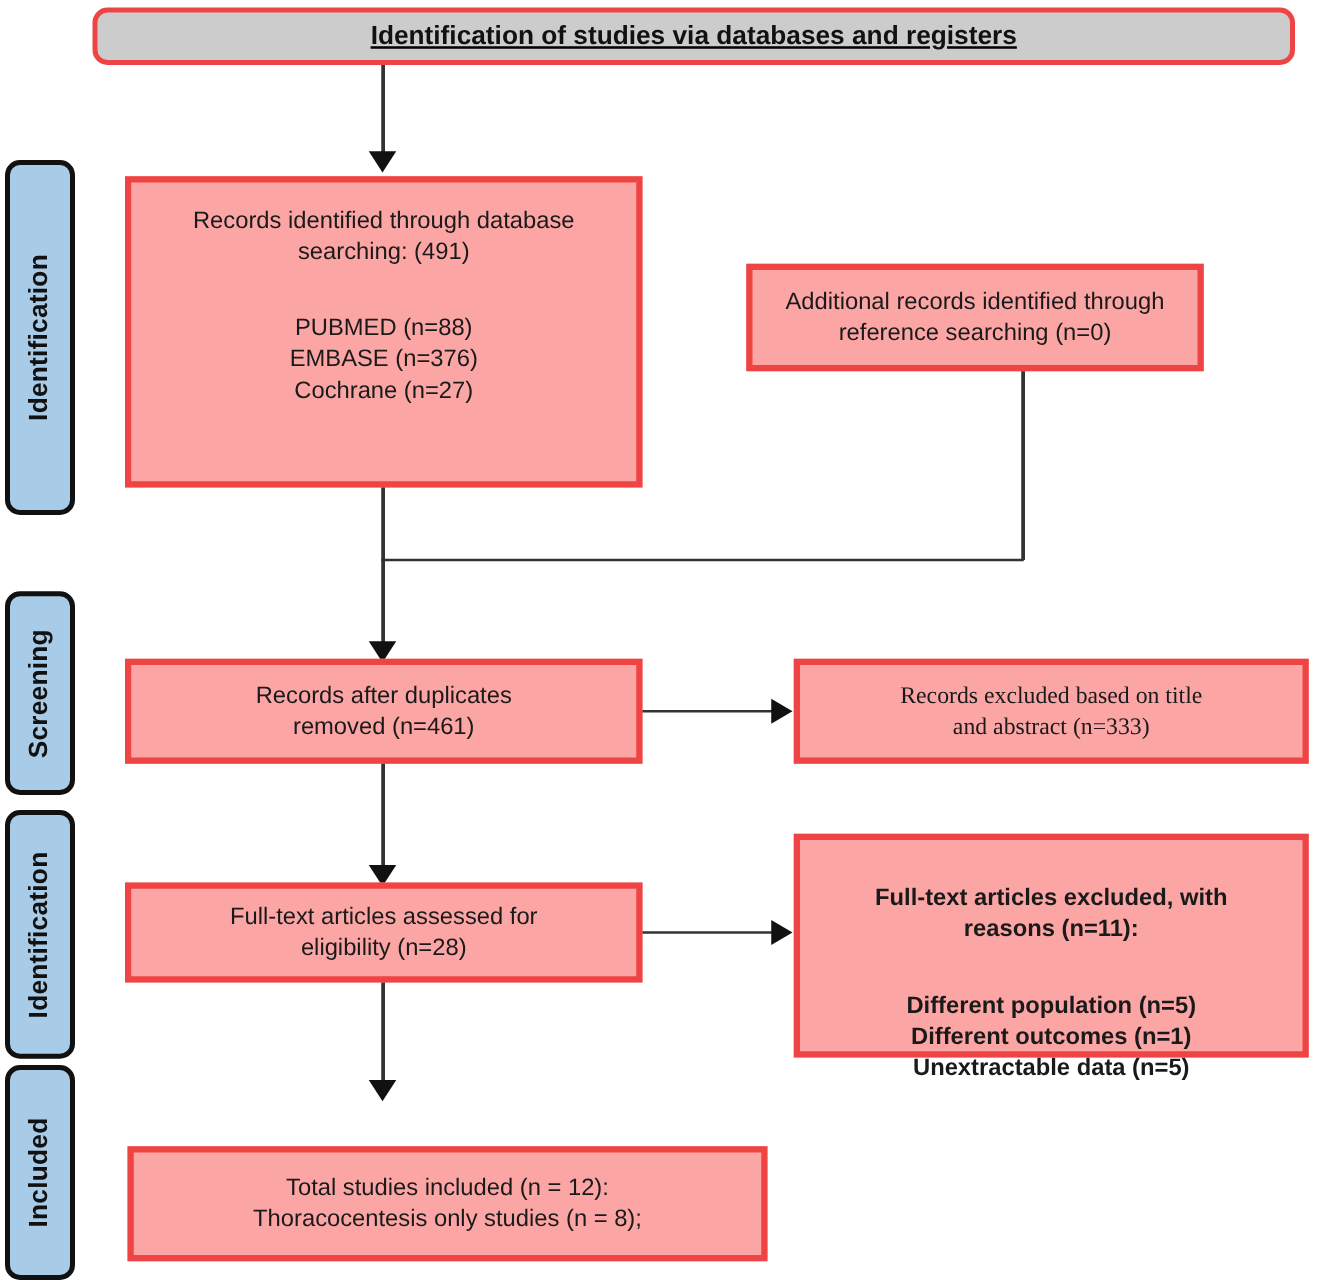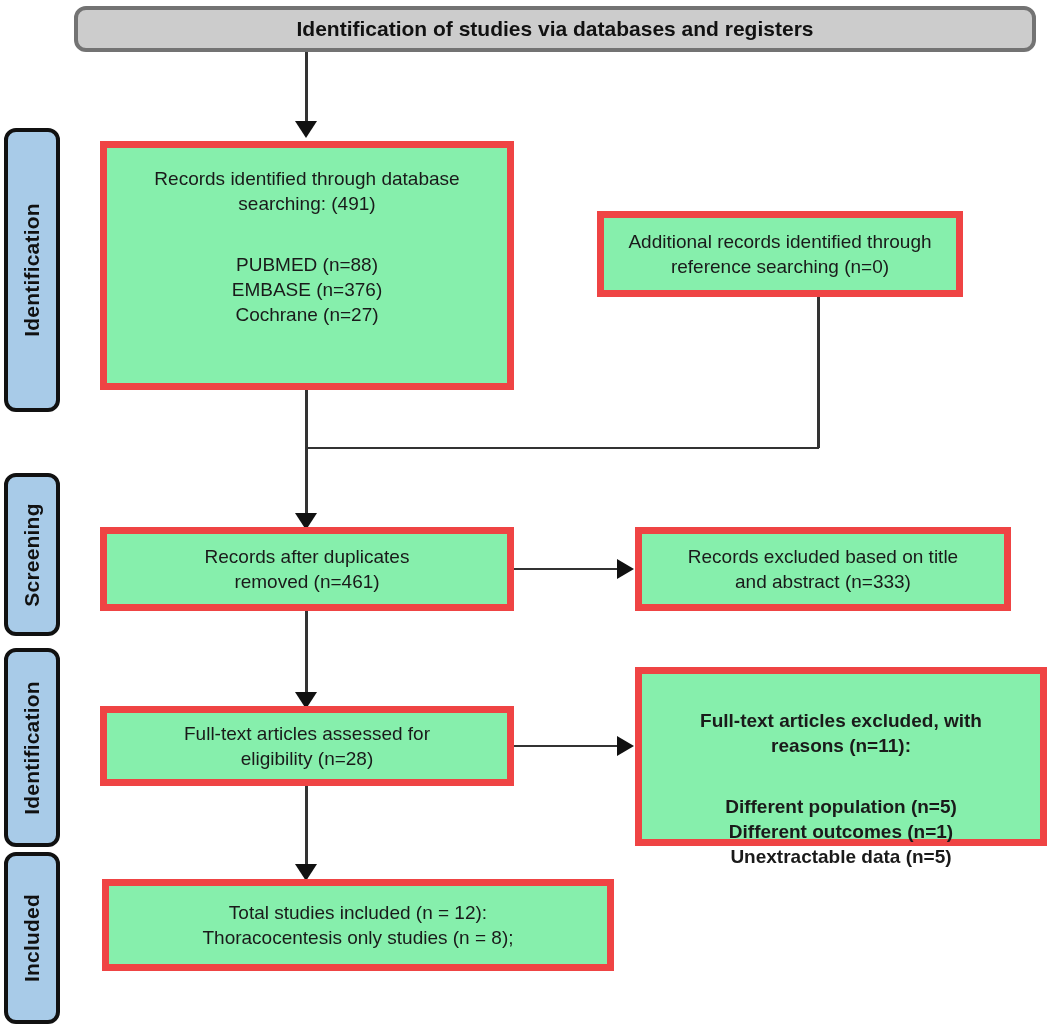--- a/index.html
+++ b/index.html
@@ -37,39 +37,40 @@
     font-weight: bold;
     font-size: 21px;
     color: #111111;
     letter-spacing: 0.2px;
   }
 
   
   .banner {
     position: absolute;
     background: #CCCCCC;
-    border: 4px solid #737373;
+    border: 4px solid #ef4444;
     border-radius: 12px;
     box-sizing: border-box;
     display: flex;
     align-items: center;
     justify-content: center;
+    text-decoration: underline;
   }
   .banner .banner-label {
     font-weight: bold;
     font-size: 21px;
     color: #111111;
     text-align: center;
   }
 
   
   .box {
     position: absolute;
-    background: #86efac;
-    border: 7px solid #ef4444;
+    background: #fca5a5;
+    border: 5px solid #ef4444;
     box-sizing: border-box;
     display: flex;
     flex-direction: column;
     align-items: center;
     padding: 0 8px;
   }
   .box.valign-top { justify-content: flex-start; }
   .box.valign-center { justify-content: center; }
   .box-text {
     font-size: 19px;
@@ -157,21 +158,21 @@
   <div class="arrow-down" style="left:295px; top:513px;"></div>
 
   <div class="box valign-center" style="left:100px; top:527px; width:414px; height:84px;">
     <div class="box-text">Records after duplicates
 removed (n=461)</div>
   </div>
 
   <div class="hline" style="left:514px; top:568px; width:106px;"></div>
   <div class="arrow-right" style="left:617px; top:559px;"></div>
 
-  <div class="box valign-center" style="left:635px; top:527px; width:376px; height:84px;">
+  <div class="box valign-center" style="left:635px; top:527px; width:412px; height:84px;font-family:Liberation Serif, serif;">
     <div class="box-text">Records excluded based on title
 and abstract (n=333)</div>
   </div>
 
   <div class="vline" style="left:305px; top:611px; height:86px;"></div>
   <div class="arrow-down" style="left:295px; top:692px;"></div>
 
   <div class="box valign-center" style="left:100px; top:706px; width:414px; height:80px;">
     <div class="box-text">Full-text articles assessed for
 eligibility (n=28)</div>
@@ -184,18 +185,18 @@
     <div class="box-text">Full-text articles excluded, with
 reasons (n=11):</div>
     <div class="box-text spaced">Different population (n=5)
 Different outcomes (n=1)
 Unextractable data (n=5)</div>
   </div>
 
   <div class="vline" style="left:305px; top:786px; height:83px;"></div>
   <div class="arrow-down" style="left:295px; top:864px;"></div>
 
-  <div class="box valign-center" style="left:102px; top:879px; width:512px; height:92px;">
+  <div class="box valign-center" style="left:102px; top:917px; width:512px; height:92px;">
     <div class="box-text">Total studies included (n = 12):
 Thoracocentesis only studies (n = 8);</div>
   </div>
 
 </div>
 
 </body></html>

